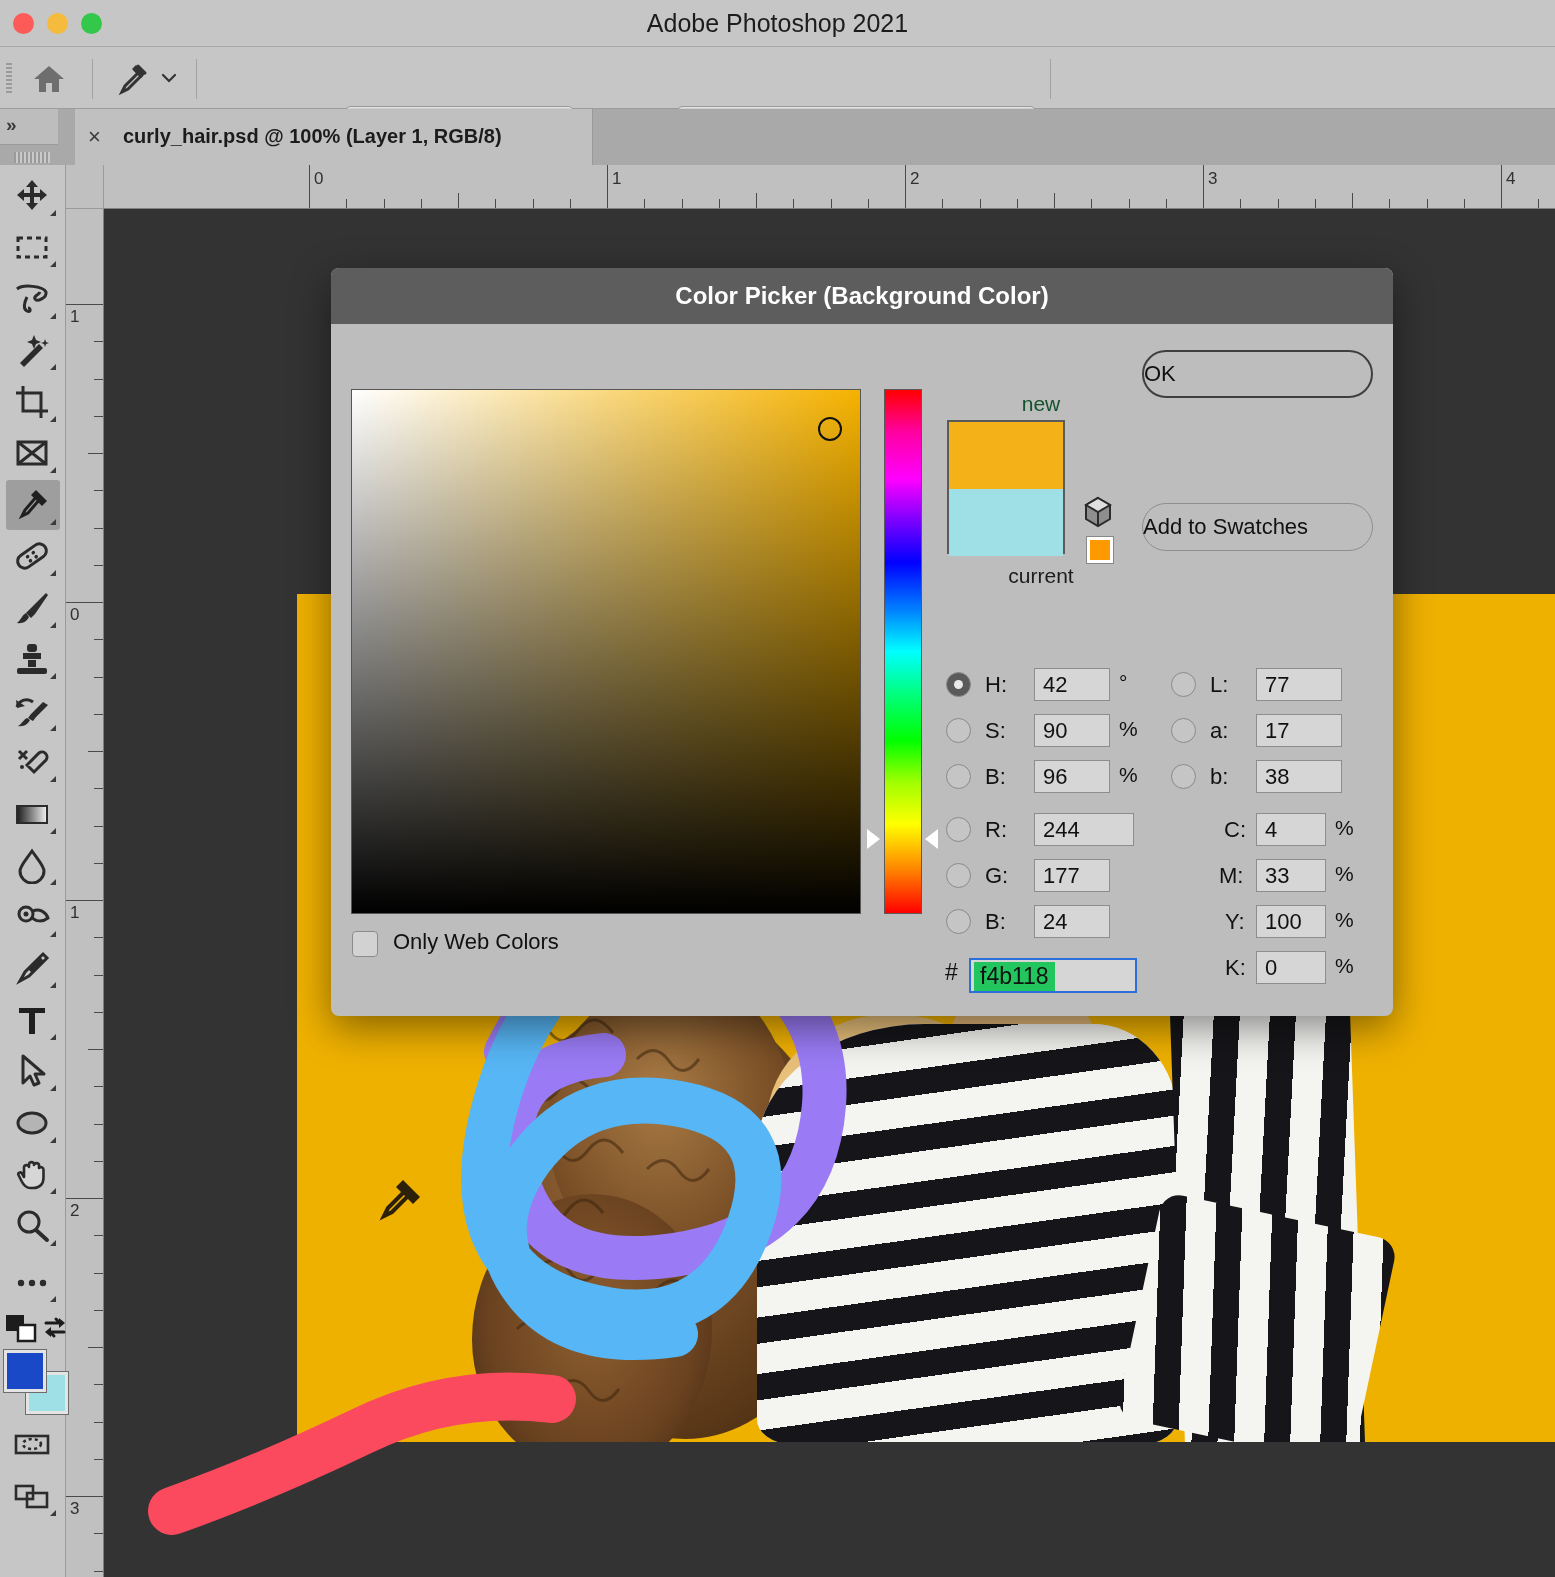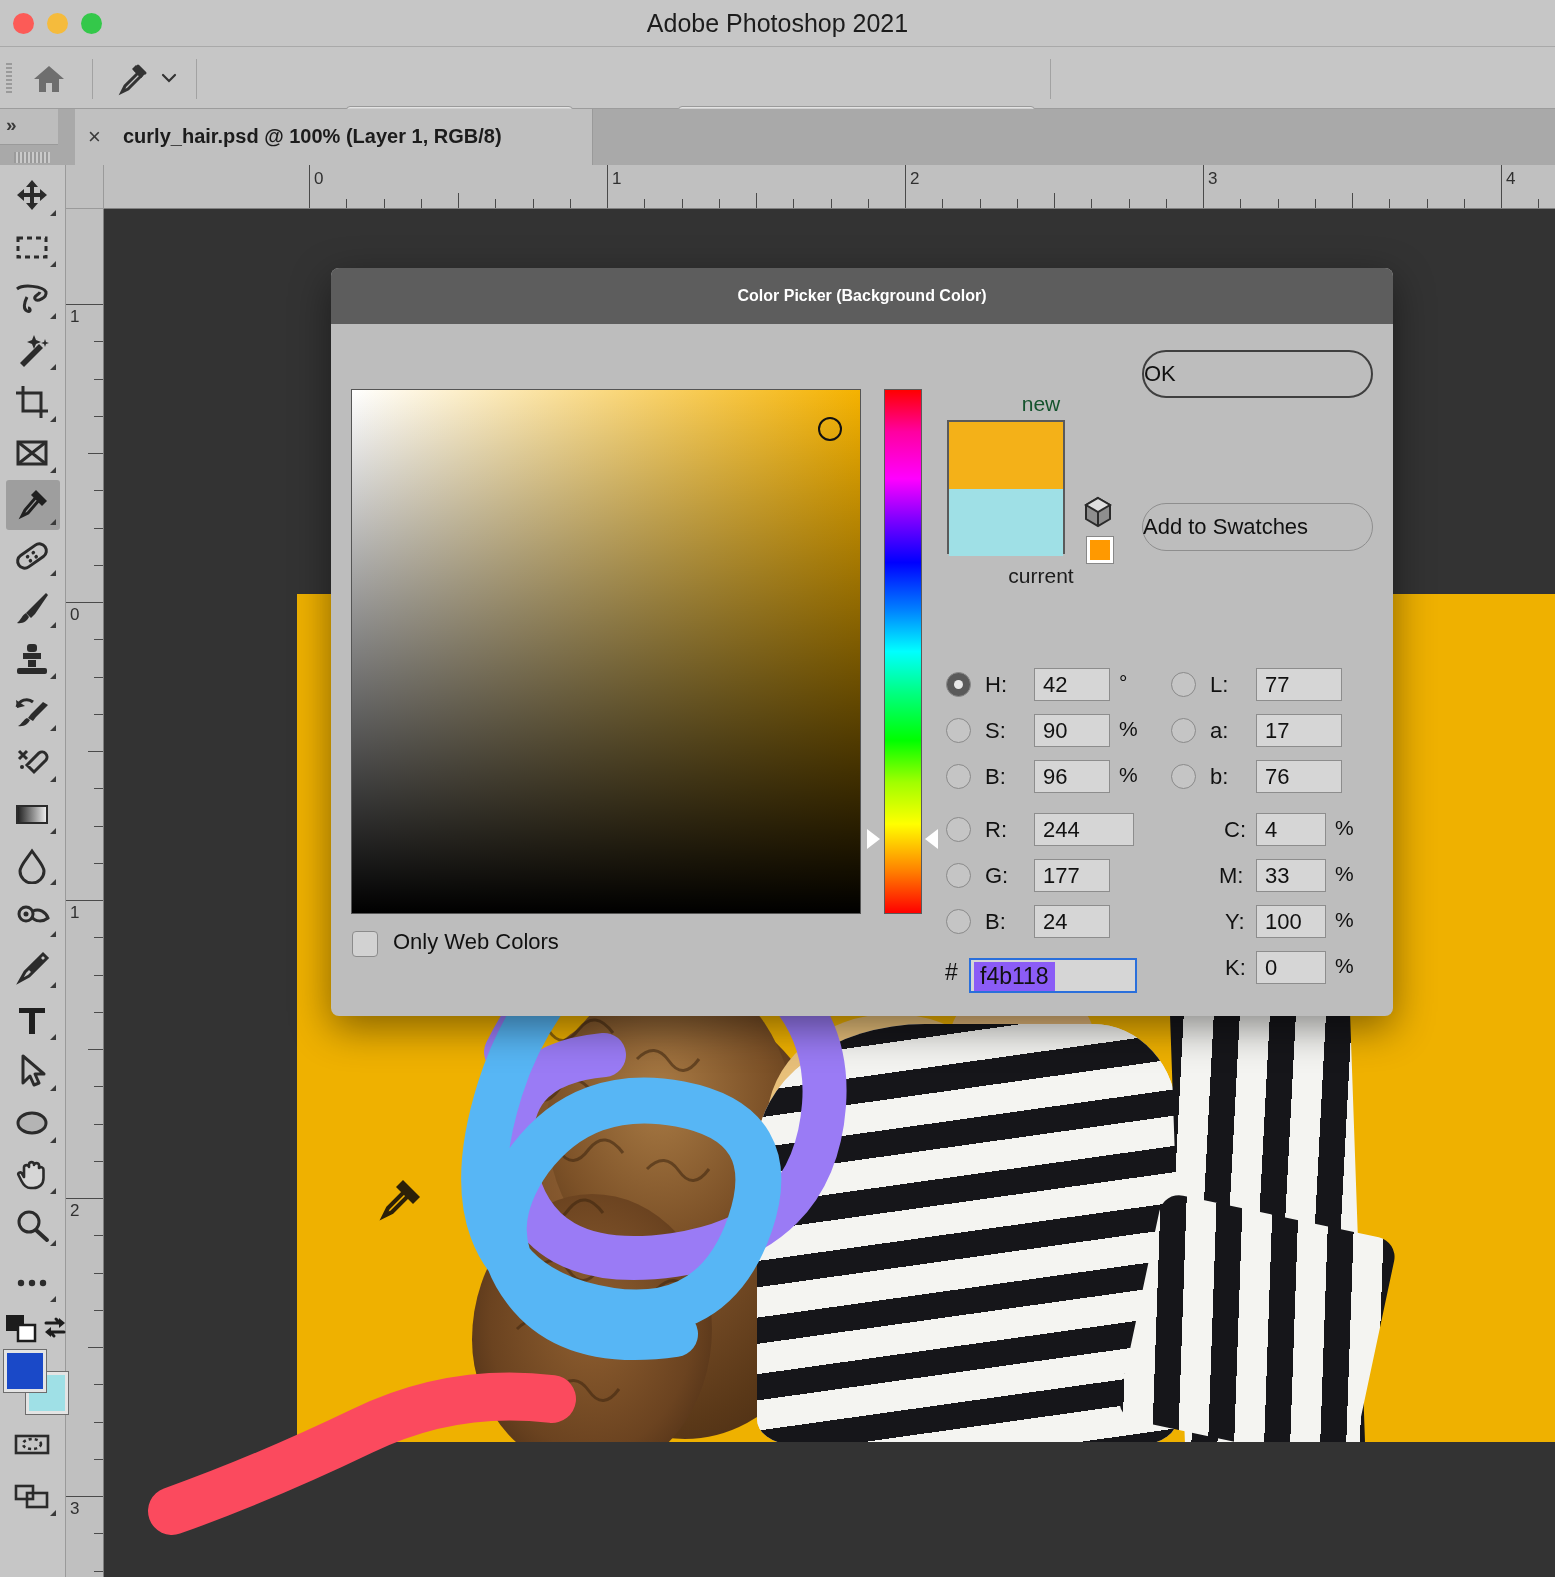--- a/index.html
+++ b/index.html
@@ -147,21 +147,21 @@
 
   
   #dialog{
     position:absolute; left:331px; top:268px; width:1062px; height:748px;
     background:#bdbdbd; border-radius:8px;
     box-shadow:0 12px 40px rgba(0,0,0,.45);
     overflow:hidden;
   }
   #dlg-title{
     position:absolute; left:0; top:0; width:1062px; height:56px;
-    background:#5d5d5d; color:#fff; font-size:16px; font-weight:bold;
+    background:#5d5d5d; color:#fff; font-size:24px; font-weight:bold;
     text-align:center; line-height:56px;
   }
   #sv-field{
     position:absolute; left:20px; top:121px; width:510px; height:525px;
     border:1px solid #555;
     background:
       linear-gradient(to top, #000 0%, rgba(0,0,0,0) 100%),
       linear-gradient(to right, #fff 0%, #f5b200 100%);
   }
   #sv-marker{
@@ -216,21 +216,21 @@
   .fl{ position:absolute; font-size:22px; color:#111; }
   .fin{
     position:absolute; height:33px; background:#d6d6d6; border:1px solid #8d8d8d;
     font-size:22px; color:#111; padding-left:8px; line-height:31px; cursor:text;
   }
   .unit{ position:absolute; font-size:21px; color:#111; }
 
   #hexwrap{ position:absolute; left:638px; top:690px; width:168px; height:35px;
      border:2px solid #2a6fdb; background:#d6d6d6; cursor:text;}
   #hexval{ position:absolute; left:3px; top:2px; height:29px; line-height:29px;
-     background:#8b5cf6; font-size:23px; color:#111; padding:0 6px;}
+     background:#22c55e; font-size:23px; color:#111; padding:0 6px;}
   #hexhash{ position:absolute; left:614px; top:691px; font-size:23px; color:#111;}
 </style>
 </head>
 <body>
 
 <div id="titlebar">
   <div class="traffic" id="tl-close"></div>
   <div class="traffic" id="tl-min"></div>
   <div class="traffic" id="tl-max"></div>
   <div id="app-title">Adobe Photoshop 2021</div>
@@ -719,21 +719,21 @@
   <div class="radio" style="left:840px;top:404px"></div>
   <div class="fl" style="left:879px;top:404px">L:</div>
   <div class="fin" style="left:925px;top:400px;width:86px">77</div>
 
   <div class="radio" style="left:840px;top:450px"></div>
   <div class="fl" style="left:879px;top:450px">a:</div>
   <div class="fin" style="left:925px;top:446px;width:86px">17</div>
 
   <div class="radio" style="left:840px;top:496px"></div>
   <div class="fl" style="left:879px;top:496px">b:</div>
-  <div class="fin" style="left:925px;top:492px;width:86px">76</div>
+  <div class="fin" style="left:925px;top:492px;width:86px">38</div>
 
   <div class="fl" style="left:893px;top:549px">C:</div>
   <div class="fin" style="left:925px;top:545px;width:70px">4</div>
   <div class="unit" style="left:1004px;top:548px">%</div>
 
   <div class="fl" style="left:888px;top:595px">M:</div>
   <div class="fin" style="left:925px;top:591px;width:70px">33</div>
   <div class="unit" style="left:1004px;top:594px">%</div>
 
   <div class="fl" style="left:894px;top:641px">Y:</div>

